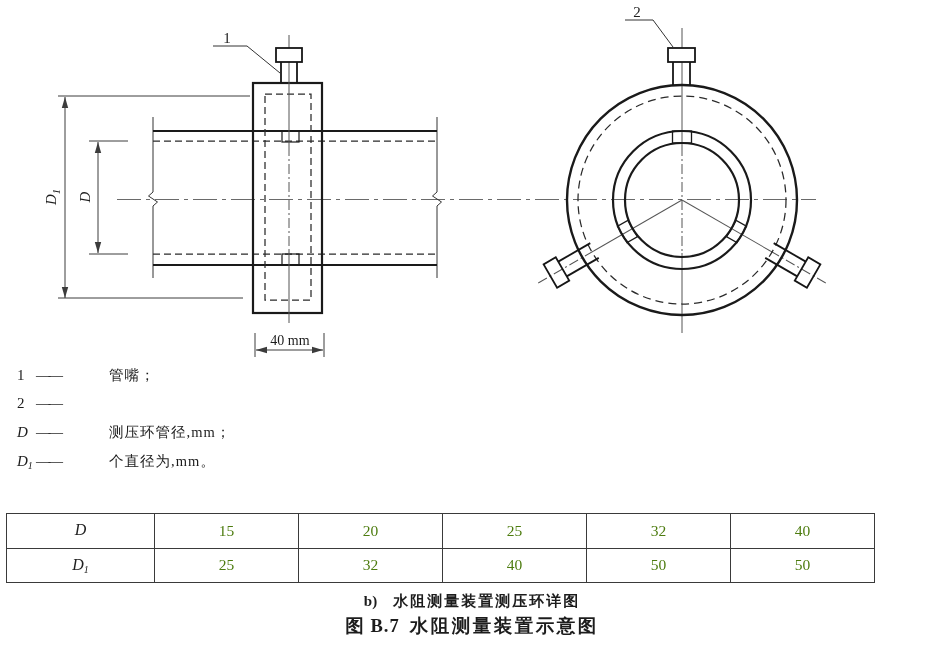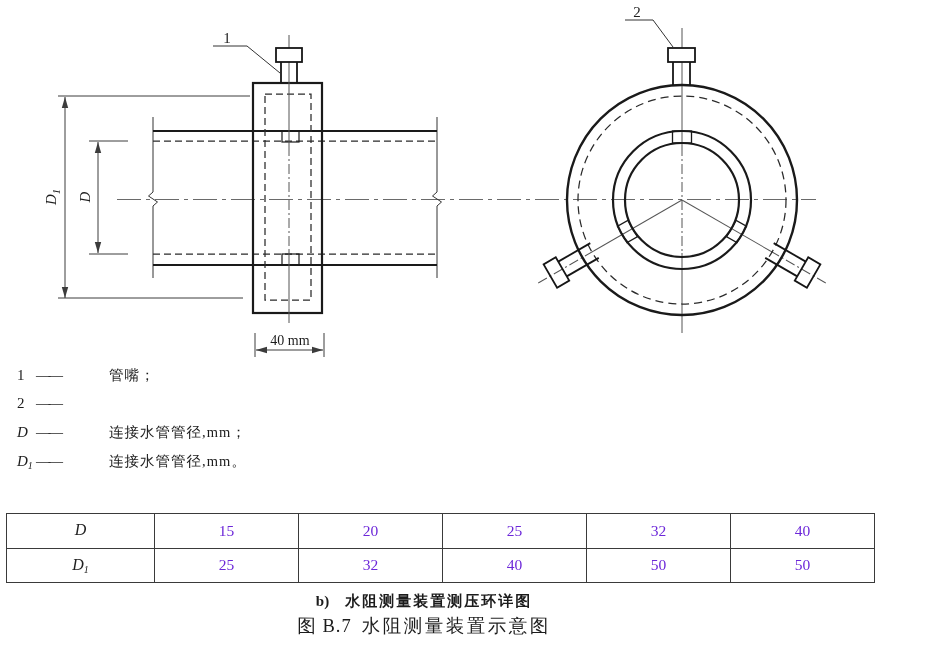--- a/index.html
+++ b/index.html
@@ -14,28 +14,28 @@
   .legend-row{display:flex;align-items:baseline;height:28.6px;font-size:14.5px;}
   .legend-sym{min-width:17px;font-size:15px;}
   .sym-italic{font-style:italic;}
   .legend-dash{letter-spacing:-2px;margin:0 6px 0 2px;white-space:nowrap;}
   .legend-text{letter-spacing:1px;margin-left:42px;}
   .sub{font-size:10px;vertical-align:-3px;}
 
   
   #spec-table{position:absolute;left:6px;top:513px;border-collapse:collapse;table-layout:fixed;}
   #spec-table td{border:1.6px solid #3a3a3a;height:33.5px;text-align:center;vertical-align:middle;
-                 font-size:15.5px;color:#6d28d9;padding:0;}
+                 font-size:15.5px;color:#4d7c0f;padding:0;}
   #spec-table td.hdr{font-style:italic;font-size:16px;color:#222;}
 
   
-  .caption-wrap{position:absolute;left:0;width:848px;text-align:center;}
+  .caption-wrap{position:absolute;left:0;width:848px;text-align:center;padding-left:48px;}
   #caption-b{top:592px;font-size:15px;font-weight:bold;letter-spacing:2px;}
   #caption-b .cap-label{letter-spacing:0;margin-right:16px;}
-  #caption-fig{top:613px;font-size:18.5px;font-weight:normal;letter-spacing:2.5px;}
+  #caption-fig{top:613px;font-size:18.5px;font-weight:bold;letter-spacing:2.5px;}
   #caption-fig .cap-label{letter-spacing:1px;margin-right:10px;}
 </style>
 </head>
 <body>
 
 <div id="page">
 
   <svg id="drawing-svg" width="946" height="365" viewBox="0 0 946 365">
 
     <line x1="117" y1="199.5" x2="816" y2="199.5" stroke="#6a6a6a" stroke-width="1.1" stroke-dasharray="24 5 4 5"></line>
@@ -160,27 +160,27 @@
     </div>
 
     <div class="legend-row">
       <span class="legend-sym"><span>2</span><span class="sub"></span></span>
       <span class="legend-dash">——</span>
     </div>
 
     <div class="legend-row">
       <span class="legend-sym sym-italic"><span>D</span><span class="sub"></span></span>
       <span class="legend-dash">——</span>
-      <span class="legend-text">连接水管管径,mm；</span>
+      <span class="legend-text">测压环管径,mm；</span>
     </div>
 
     <div class="legend-row">
       <span class="legend-sym sym-italic"><span>D</span><span class="sub">1</span></span>
       <span class="legend-dash">——</span>
-      <span class="legend-text">连接水管管径,mm。</span>
+      <span class="legend-text">个直径为,mm。</span>
     </div>
   </div>
 
   <table id="spec-table">
     <colgroup>
       <col style="width:148px">
         <col style="width:144px">
         <col style="width:144px">
       <col style="width:144px">
         <col style="width:144px">

